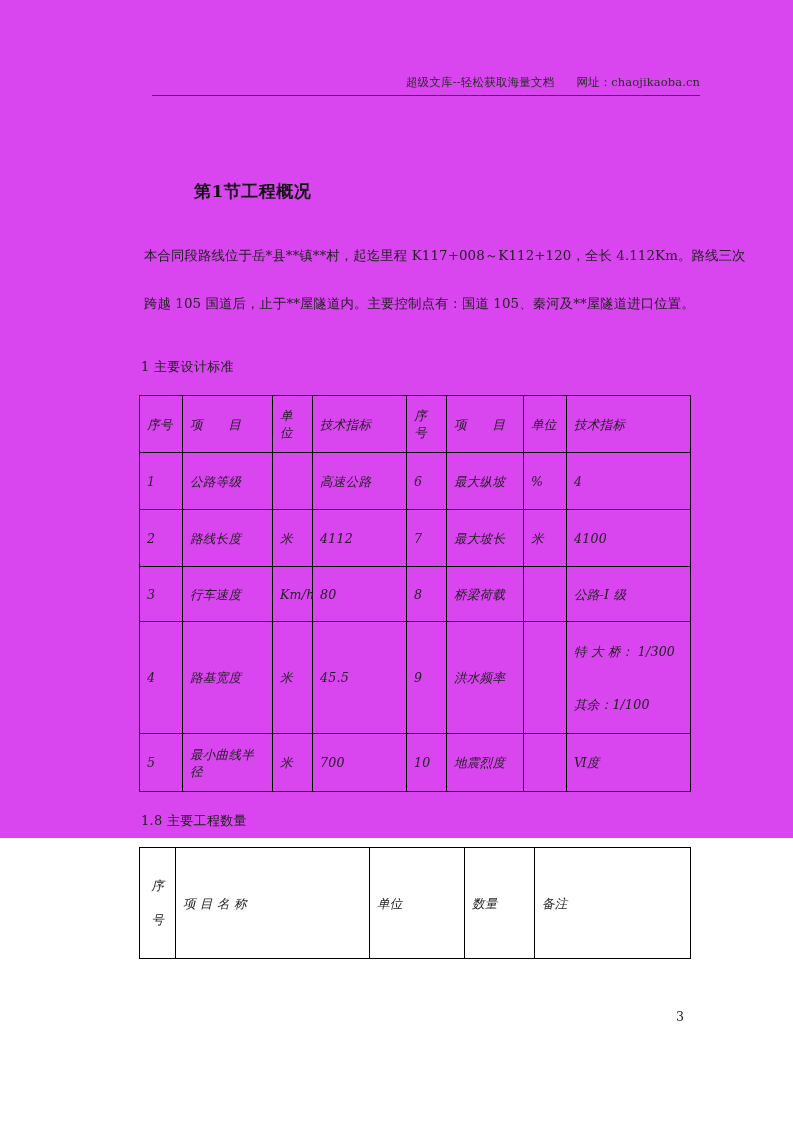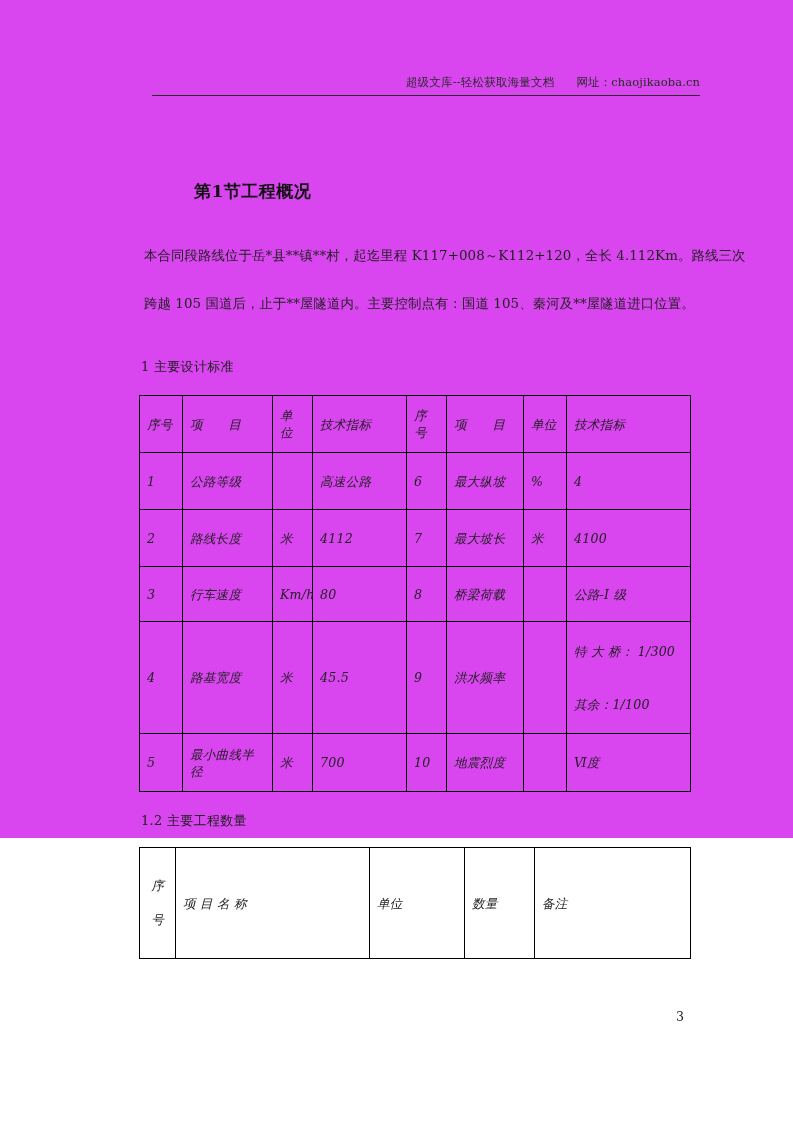--- a/index.html
+++ b/index.html
@@ -270,21 +270,21 @@
         <td>米</td>
         <td>700</td>
         <td>10</td>
         <td>地震烈度</td>
         <td></td>
         <td>Ⅵ度</td>
       </tr>
     </tbody>
   </table>
 
-  <div class="sub-head sub-head-2">1.2 主要工程数量</div>
+  <div class="sub-head sub-head-2">1.8 主要工程数量</div>
 
   <table id="qty-table" class="doc-table">
     <tbody>
       <tr class="q-head">
         <td class="q-no">
           <span class="vert-head">序</span>
           <span class="vert-head">号</span>
         </td>
         <td class="q-name">项 目 名 称</td>
         <td class="q-unit">单位</td>

